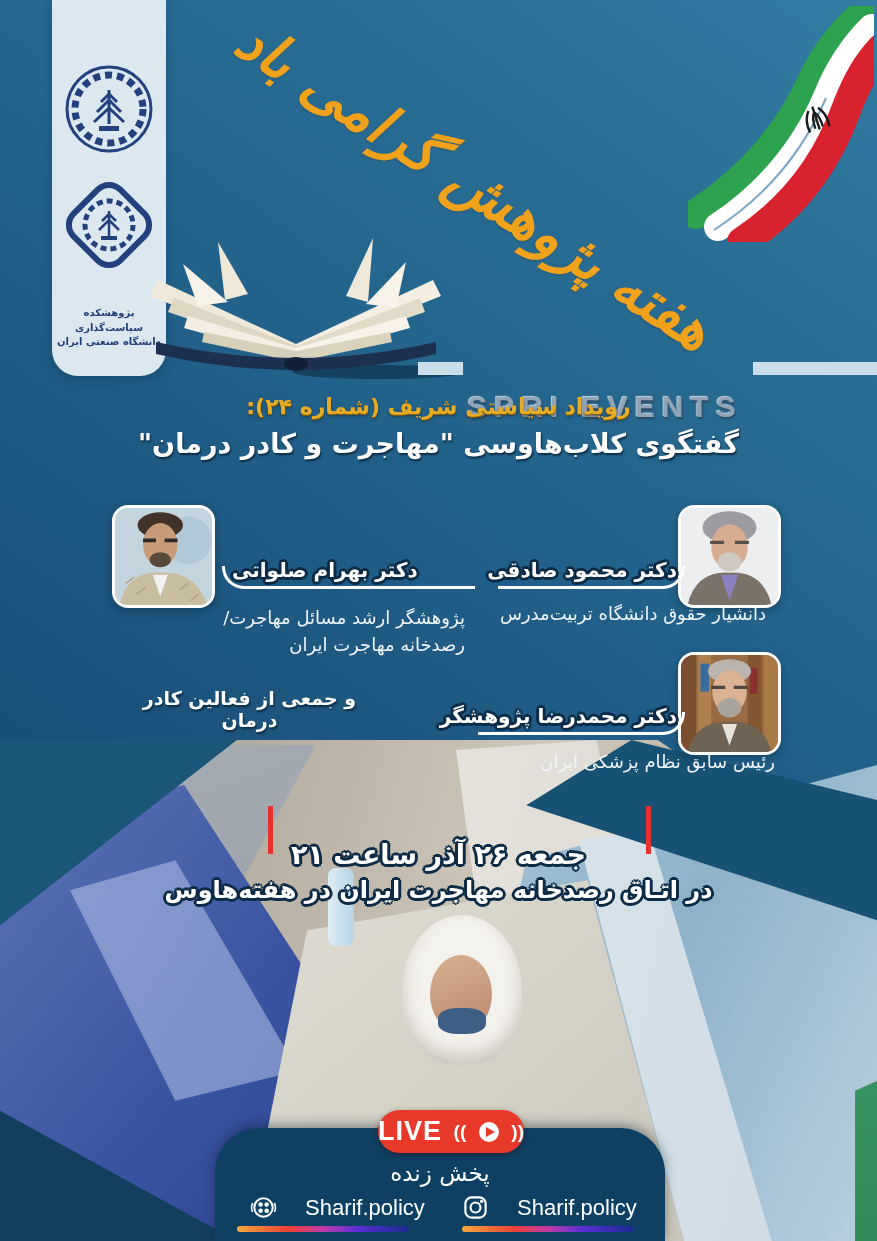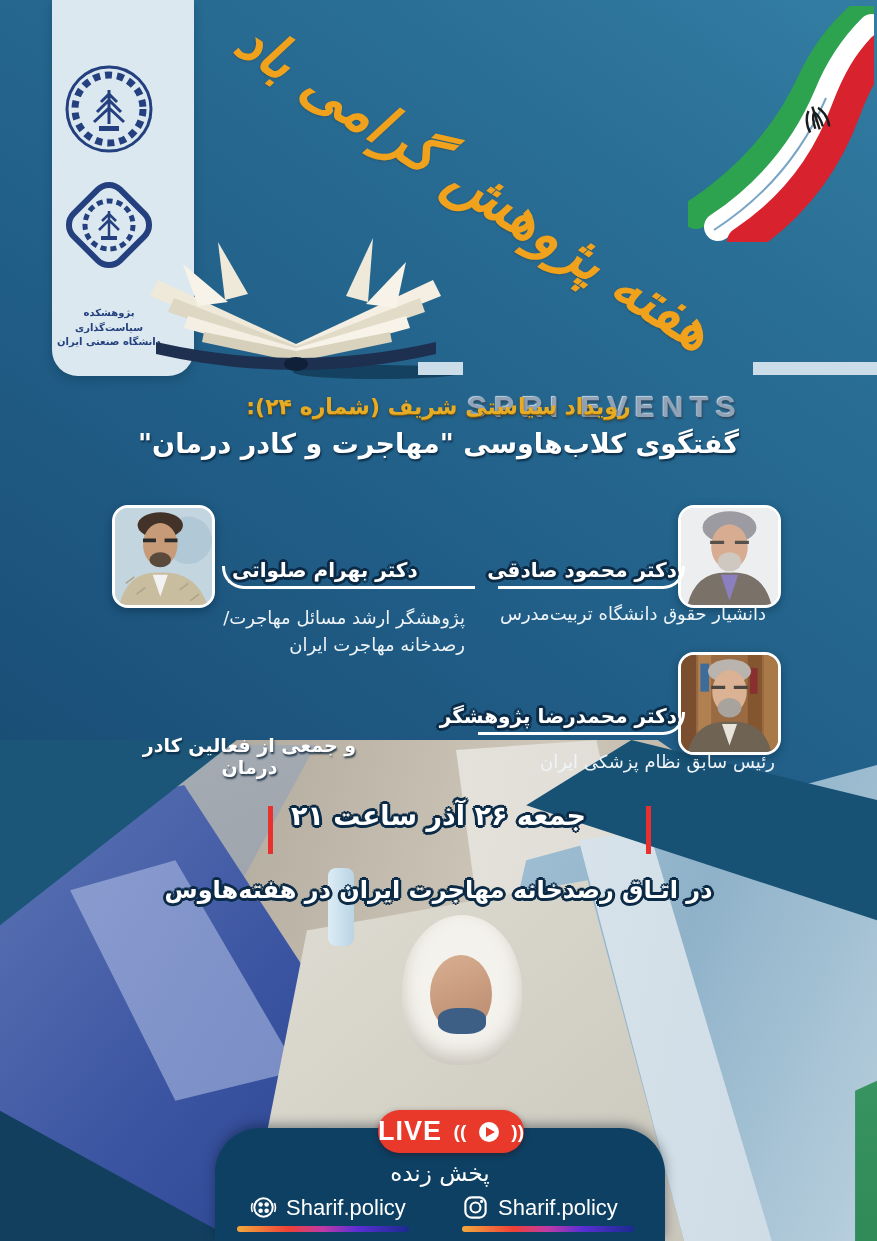--- a/index.html
+++ b/index.html
@@ -6,21 +6,21 @@
   #poster{position:relative;width:877px;height:1241px;overflow:hidden;
     background:linear-gradient(215deg,#337da3 0%,#2a6f96 18%,#22618a 42%,#1b517a 68%,#174667 88%,#143e5e 100%);
     font-family:"DejaVu Sans",sans-serif;}
   .abs{position:absolute;}
   .fa{font-family:"DejaVu Sans",sans-serif;direction:rtl;unicode-bidi:plaintext;}
   .lat{font-family:"Liberation Sans",sans-serif;}
   .outline-navy{text-shadow:2px 2px 0 #0c2b47,-2px 2px 0 #0c2b47,2px -2px 0 #0c2b47,-2px -2px 0 #0c2b47,0 3px 0 #0c2b47,0 -3px 0 #0c2b47,3px 0 0 #0c2b47,-3px 0 0 #0c2b47;}
   .soft-navy{text-shadow:1px 2px 2px rgba(8,34,56,.85);}
   
   .org-banner{left:52px;top:0;width:114px;height:376px;background:#dbe8ef;border-radius:0 0 26px 26px;
-    box-shadow:0 4px 10px rgba(0,30,50,.25);padding-left:28px;}
+    box-shadow:0 4px 10px rgba(0,30,50,.25);}
   .org-caption{left:0;top:306px;width:114px;text-align:center;color:#24407f;font-size:10px;font-weight:bold;line-height:1.45;}
   
   .callig{left:195px;top:55px;width:560px;height:260px;display:flex;align-items:center;justify-content:center;
     transform:rotate(33deg);transform-origin:50% 50%;}
   .callig span{font-size:57px;font-weight:bold;color:#f0a21c;letter-spacing:2px;white-space:nowrap;
     text-shadow:0 1px 2px rgba(60,40,0,.25);font-style:italic;}
   
   .spri-label{left:440px;top:346px;width:330px;text-align:center;color:#91a3b7;font-size:30px;font-weight:bold;letter-spacing:7px;
     text-shadow:1px 2px 2px #2d4burning, -1px -1px 1px #c9d9e5;}
   .spri-label{text-shadow:1px 2px 2px #2d4a63,-1px -1px 1px #c9d9e5;margin-top:44px;}
@@ -30,21 +30,21 @@
   .event-title{left:20px;top:428px;width:837px;text-align:center;font-size:27px;font-weight:bold;color:#ffffff;}
   
   .photo-frame{width:97px;height:97px;border:3px solid #fff;border-radius:16px;overflow:hidden;box-shadow:0 3px 8px rgba(5,30,50,.4);background:#cfd4d8;}
   .speaker-name{font-size:20px;font-weight:bold;color:#fff;white-space:nowrap;}
   .swoosh{height:20px;border-bottom:3px solid #fff;}
   .swoosh.r{border-right:3px solid #fff;border-bottom-right-radius:22px;}
   .swoosh.l{border-left:3px solid #fff;border-bottom-left-radius:22px;}
   .speaker-role{font-size:18px;color:#eef4f8;line-height:1.5;}
   .guests-line{font-size:19px;font-weight:bold;color:#fff;}
   
-  .sched-date{left:40px;top:800px;width:797px;text-align:center;font-size:27px;font-weight:bold;color:#fff;letter-spacing:1px;}
+  .sched-date{left:40px;top:839px;width:797px;text-align:center;font-size:27px;font-weight:bold;color:#fff;letter-spacing:1px;}
   .sched-venue{left:20px;top:876px;width:837px;text-align:center;font-size:24px;font-weight:bold;color:#fff;}
   .red-bar{width:5px;height:48px;background:#e8302e;top:806px;}
   
   #montage{left:0;top:740px;width:877px;height:501px;}
   #montage div{position:absolute;left:0;top:0;width:877px;height:501px;}
   .ph-wall{clip-path:polygon(26% 0,75% 0,100% 30%,100% 58%,52% 62%,12% 50%);
     background:linear-gradient(105deg,#8e8f96 0%,#b9b2a4 30%,#cfc8ba 55%,#b3ab9c 80%,#a29a8c 100%);}
   .ph-wall-door{clip-path:polygon(52% 2%,68% 0,74% 48%,56% 54%);background:linear-gradient(100deg,#efede8,#d8d5cc);}
   .ph-shelf{clip-path:polygon(17% 1%,36% 1%,27% 30%);background:linear-gradient(160deg,#a7adb5,#8b929b);}
   .ph-room{clip-path:polygon(60% 24%,100% 5%,100% 100%,50% 100%);
@@ -63,21 +63,21 @@
   .tri-bl{clip-path:polygon(0 74%,27% 100%,0 100%);background:#133f5f;}
   .wedge{clip-path:polygon(72% 0,100% 12%,100% 36%,60% 13%);background:#175173;}
   .green-strip{clip-path:polygon(97.5% 70%,100% 68%,100% 100%,97.5% 100%);background:linear-gradient(180deg,#4aa873,#2f8a58);}
   
   .footer-panel{left:215px;top:1128px;width:450px;height:113px;background:#0d4063;border-radius:45px 45px 0 0;box-shadow:0 -3px 12px rgba(3,20,35,.4);}
   .live-badge{left:378px;top:1110px;width:146px;height:43px;background:#e8392b;border-radius:22px;display:flex;align-items:center;justify-content:space-between;gap:6px;box-shadow:0 2px 6px rgba(60,0,0,.4);}
   .live-badge .t{color:#fff;font-size:27px;font-weight:bold;letter-spacing:1px;}
   .live-badge .paren{color:#fff;font-size:19px;font-weight:bold;}
   .live-caption{left:215px;top:1160px;width:450px;text-align:center;color:#fff;font-size:23px;}
   .handle{display:flex;align-items:center;gap:9px;color:#fff;}
-  .handle .txt{font-size:22px;color:#fff;}
+  .handle .txt{font-size:22px;color:#fff;margin-left:19px;}
   .grad-bar{height:6px;border-radius:3px;top:1226px;
     background:linear-gradient(90deg,#f3a93c 0%,#ef4136 30%,#c03aa8 50%,#5a2fd4 70%,#1a2a8f 100%);}
 </style>
 </head>
 <body>
 
 <div id="poster">
 
   <div id="montage" class="abs">
     <div class="ph-wall"></div>
@@ -210,21 +210,21 @@
       <path d="M28,30 h13 m8,0 h13" stroke="#4a4540" stroke-width="3" fill="none"></path>
       <ellipse cx="45" cy="49" rx="11" ry="9" fill="#a8a39c"></ellipse>
       <path d="M6,90 Q14,60 45,62 Q76,60 84,90 Z" fill="#6f6354"></path>
       <polygon points="38,64 52,64 45,84" fill="#e8e4dc"></polygon>
     </svg>
   </div>
   <div class="abs swoosh r" style="left:478px;top:712px;width:204px"></div>
   <div class="abs speaker-name fa outline-navy" style="right:200px;top:704px">دکتر محمدرضا پژوهشگر</div>
   <div class="abs speaker-role fa" style="right:102px;top:748px;width:300px;text-align:right">رئیس سابق نظام پزشکی ایران</div>
 
-  <div class="abs guests-line fa soft-navy" style="left:112px;top:734px;width:275px;text-align:center">و جمعی از فعالین کادر درمان</div>
+  <div class="abs guests-line fa soft-navy" style="left:112px;top:687px;width:275px;text-align:center">و جمعی از فعالین کادر درمان</div>
 
   <div class="abs red-bar" style="left:268px"></div>
   <div class="abs red-bar" style="left:646px"></div>
   <div class="abs sched-date fa outline-navy">جمعه ۲۶ آذر ساعت ۲۱</div>
   <div class="abs sched-venue fa outline-navy">در اتـاق رصدخانه مهاجرت ایران در هفته‌هاوس</div>
 
   <div class="abs footer-panel"></div>
 
   <div class="abs live-badge">
     <span class="t lat">LIVE</span>

